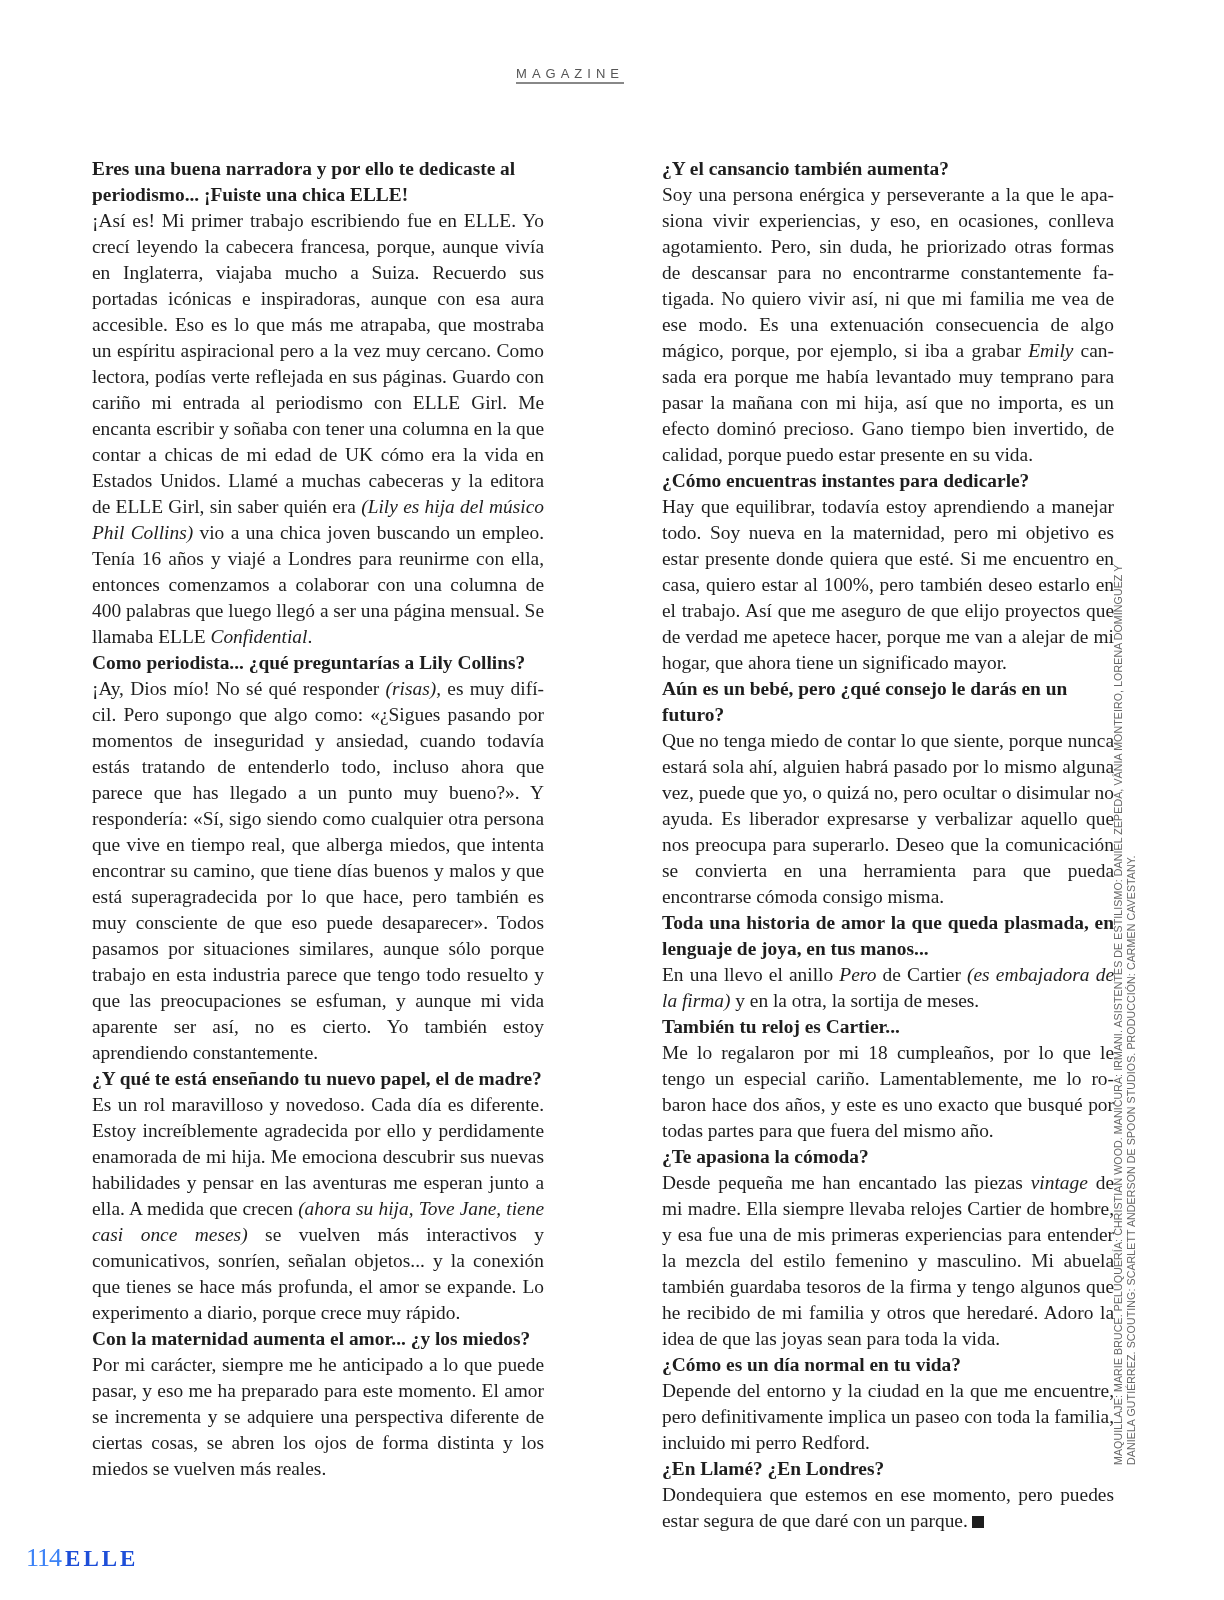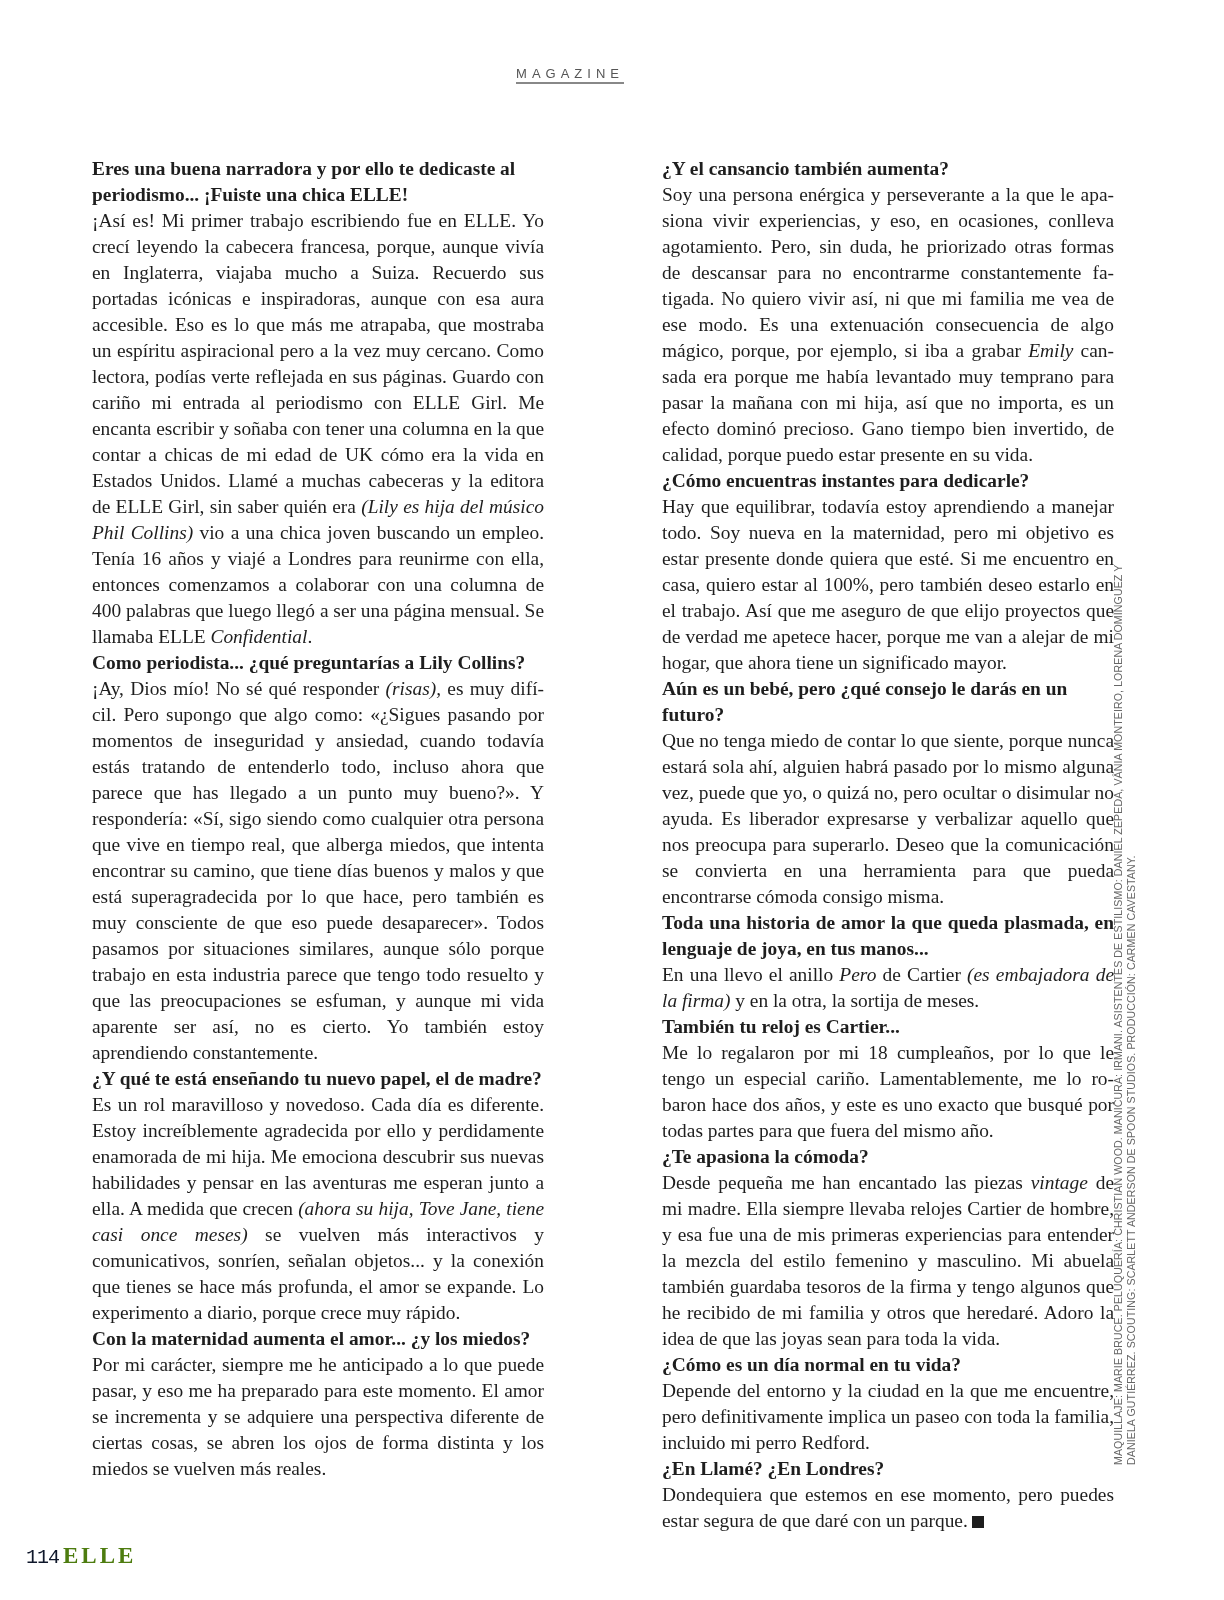--- a/index.html
+++ b/index.html
@@ -22,22 +22,22 @@
   .q.justify { text-align: justify; }
   .end-mark { display: inline-block; width: 12px; height: 12px; background: #1e1e1e; margin-left: 4px; vertical-align: -1px; }
   .credits {
     position: absolute; left: 1112px; top: 1465px; transform-origin: 0 0; transform: rotate(-90deg);
     width: 900px; font-family: "Liberation Sans", sans-serif; font-size: 10.6px; line-height: 13px;
     color: #666; letter-spacing: 0.1px; white-space: nowrap;
   }
   .footer {
     position: absolute; left: 26px; top: 1543px; display: flex; align-items: baseline;
   }
-  .page-num { font-family: Liberation Mono, monospace; font-size: 20px; color: #0f172a; letter-spacing: -1px; font-weight: 300; }
-  .brand { font-family: "Liberation Serif", serif; font-size: 23px; font-weight: bold; letter-spacing: 3px; margin-left: 4px; color: #4d7c0f; }
+  .page-num { font-family: Liberation Serif, serif; font-size: 26px; color: #3b82f6; letter-spacing: -1px; font-weight: 300; }
+  .brand { font-family: "Liberation Serif", serif; font-size: 23px; font-weight: bold; letter-spacing: 3px; margin-left: 4px; color: #1d4ed8; }
   em { font-style: italic; }
 </style>
 </head>
 <body>
 
 <div class="section-header">
   <span>MAGAZINE</span>
 </div>
 
 <div class="col left" id="col-left">

